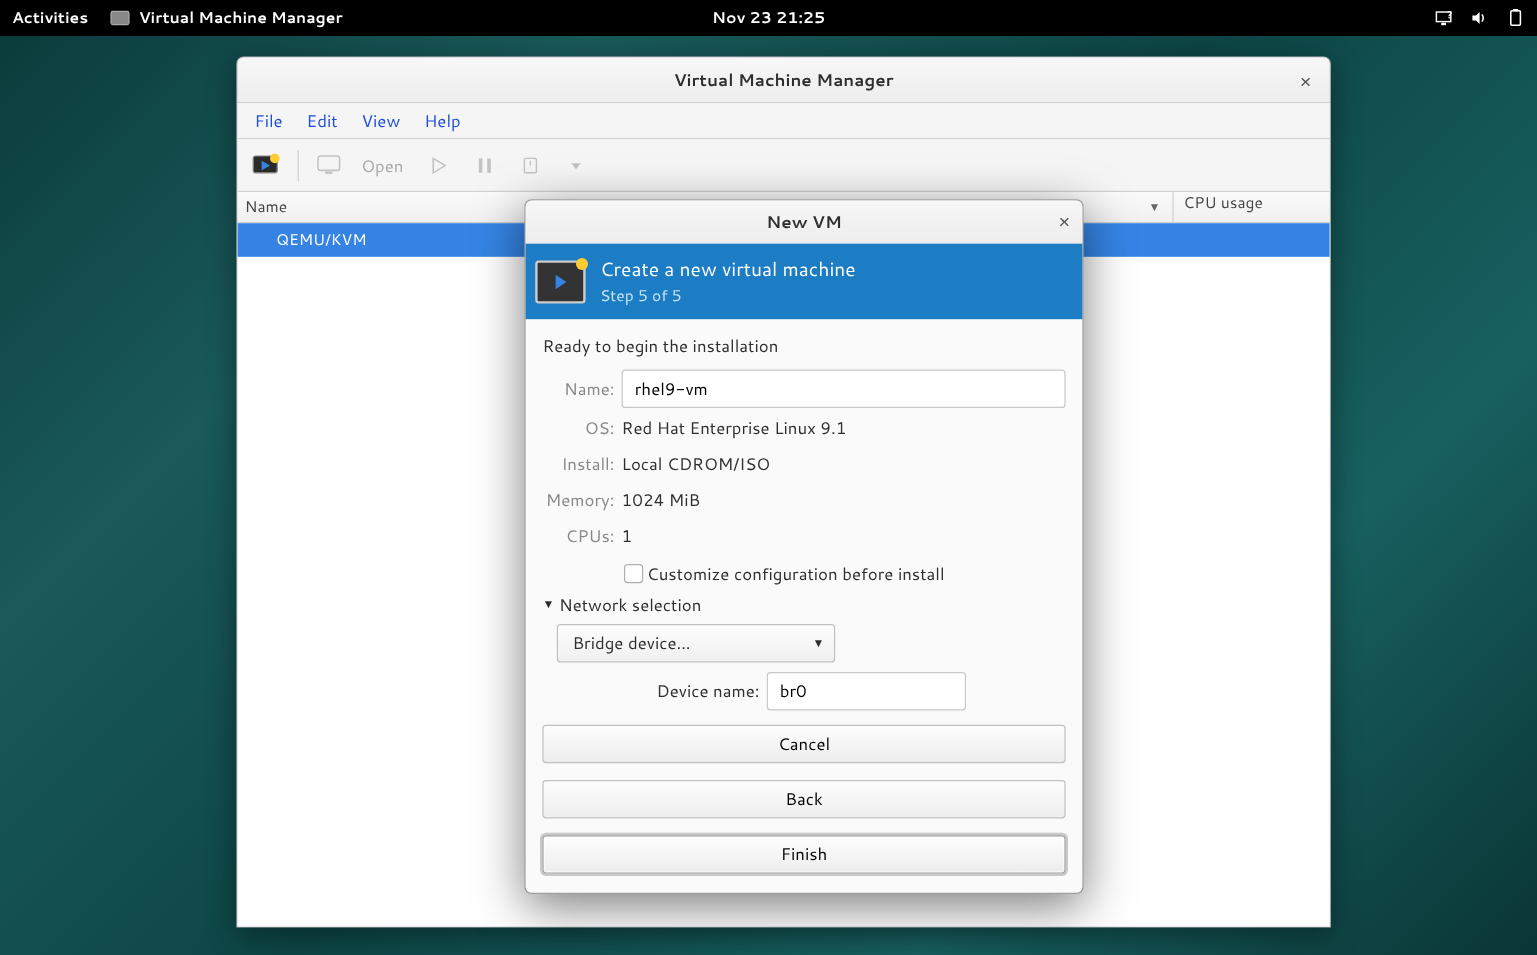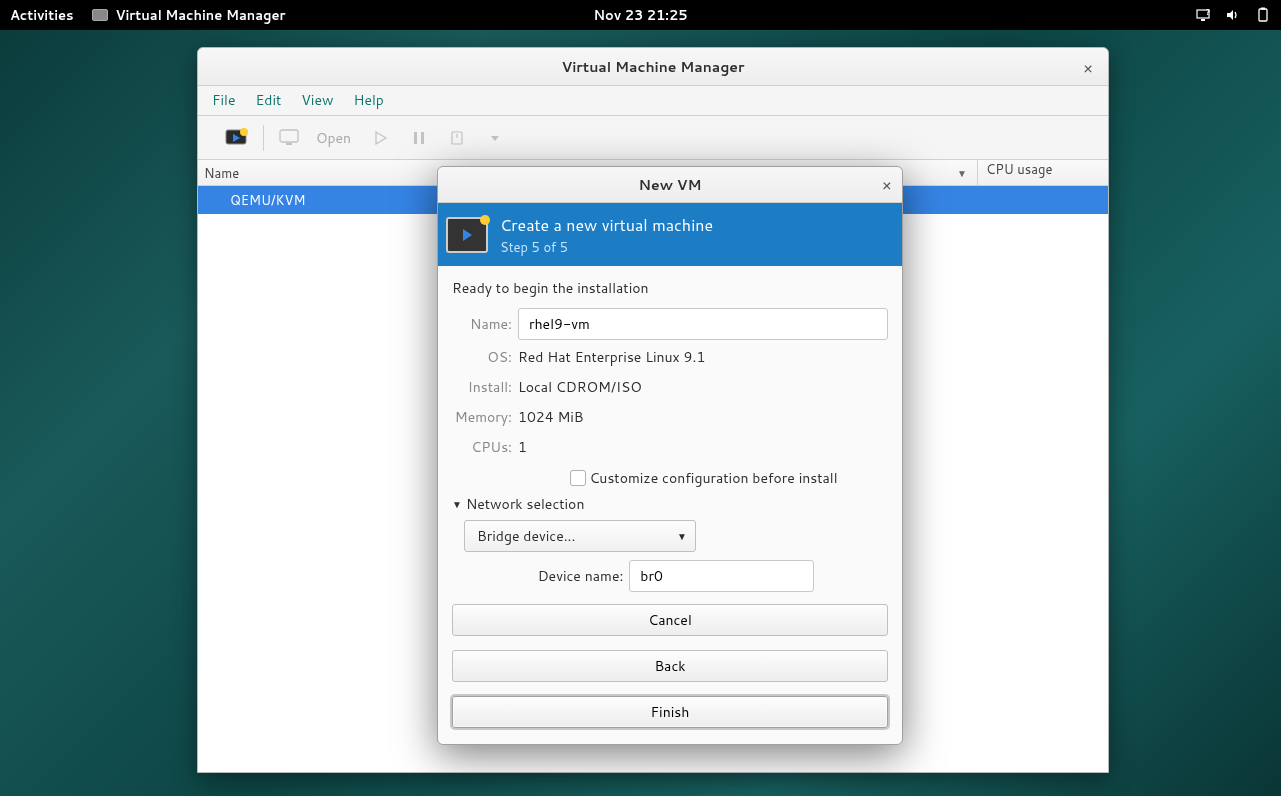--- a/index.html
+++ b/index.html
@@ -14,24 +14,24 @@
 .topbar .center { position: absolute; left: 50%; transform: translateX(-50%); }
 .topbar .right { margin-left: auto; display: flex; align-items: center; gap: 14px; }
 .topbar .icon { width: 16px; height: 16px; display: flex; align-items: center; justify-content: center; }
 
 
 .window { position: absolute; left: 197px; top: 47px; width: 912px; height: 726px; background: #fafafa; border: 1px solid #b8b8b8; border-radius: 6px 6px 0 0; box-shadow: 0 6px 24px rgba(0,0,0,0.4); display: flex; flex-direction: column; }
 .titlebar { height: 38px; background: linear-gradient(#f7f7f7, #ededed); border-bottom: 1px solid #cfcfcf; display: flex; align-items: center; justify-content: center; position: relative; border-radius: 6px 6px 0 0; }
 .titlebar .title { font-weight: 600; font-size: 14px; color: #2e2e2e; }
 .titlebar .close { position: absolute; right: 10px; top: 8px; width: 20px; height: 20px; font-size: 16px; color: #555; cursor: pointer; text-align: center; }
 
-.menubar { height: 30px; background: #f5f5f5; border-bottom: 1px solid #d0d0d0; display: flex; align-items: flex-start; padding: 0 4px; font-size: 14px; color: #0f766e; }
+.menubar { height: 30px; background: #f5f5f5; border-bottom: 1px solid #d0d0d0; display: flex; align-items: center; padding: 0 4px; font-size: 14px; color: #1d4ed8; }
 .menubar .menu-item { padding: 4px 10px; cursor: pointer; }
 
-.toolbar { height: 44px; background: #f5f5f5; border-bottom: 1px solid #d0d0d0; display: flex; align-items: center; padding: 0 23px; gap: 6px; }
+.toolbar { height: 44px; background: #f5f5f5; border-bottom: 1px solid #d0d0d0; display: flex; align-items: center; padding: 0 8px; gap: 6px; }
 .toolbar .tbbtn { width: 32px; height: 30px; border: 1px solid transparent; border-radius: 3px; display: flex; align-items: center; justify-content: center; }
 .toolbar .sep { width: 1px; height: 26px; background: #d0d0d0; margin: 0 4px; }
 .toolbar .open-label { color: #a8a8a8; font-size: 14px; margin-left: 4px; }
 
 .col-headers { height: 26px; background: linear-gradient(#fafafa,#f0f0f0); border-bottom: 1px solid #d0d0d0; display: flex; font-size: 13px; color: #444; }
 .col-headers .col-name { flex: 1; padding-left: 6px; display: flex; align-items: center; justify-content: space-between; padding-right: 10px; border-right: 1px solid #d0d0d0;}
 .col-headers .col-cpu { width: 130px; padding-left: 8px; }
 .col-headers .sort-arrow { font-size: 10px; color: #666; }
 
 .vm-list { flex: 1; background: #fff; }
@@ -52,32 +52,32 @@
 
 .dlg-body { padding: 12px 14px 14px 14px; font-size: 14px; color: #2e2e2e; }
 .ready { margin-bottom: 10px; }
 
 .frow { display: flex; align-items: center; margin: 4px 0; min-height: 26px; }
 .flabel { width: 66px; text-align: right; color: #888; padding-right: 6px; font-size: 14px; white-space: nowrap;}
 .fval { flex: 1; }
 input.txt { height: 32px; border: 1px solid #c8c8c8; border-radius: 3px; padding: 0 10px; font-size: 14px; background: #fff; width: 100%; }
 .storage-path { color: #888; font-size: 13px; margin-left: 4px;}
 
-.chk-row { display: flex; align-items: center; margin: 8px 0 6px 68px; gap: 3px; justify-content: center; }
+.chk-row { display: flex; align-items: center; margin: 8px 0 6px 68px; gap: 3px; }
 .chk { width: 16px; height: 16px; border: 1px solid #b0b0b0; border-radius: 3px; background: #fff; }
 
 .expander { display: flex; align-items: center; gap: 4px; margin-top: 6px; cursor: pointer; font-size: 14px;}
 .expander .arrow { font-size: 10px; }
 
 .combo { width: 232px; height: 32px; border: 1px solid #c0c0c0; border-radius: 3px; background: linear-gradient(#fdfdfd,#f0f0f0); display: flex; align-items: center; justify-content: space-between; padding: 0 8px 0 12px; margin: 6px 0 8px 12px; font-size: 14px;}
 .combo .caret { font-size: 10px; }
 
 .dev-row { display: flex; align-items: center; gap: 6px; margin-left: 12px; margin-bottom: 8px; justify-content: center;}
 .dev-row .dlabel { font-size: 14px; }
-.dev-row input { width: 185px; }
+.dev-row input { width: 166px; }
 
 .dlg-buttons { display: flex; justify-content: flex-end; gap: 14px; padding: 4px 0 2px 0; flex-direction: column; }
 .btn { min-width: 78px; height: 32px; border: 1px solid #c0c0c0; border-radius: 3px; background: linear-gradient(#fdfdfd,#ededed); font-size: 14px; cursor: pointer; padding: 0 16px;}
 .btn.primary { border: 1px solid #a0a0a0; box-shadow: inset 0 0 0 1px rgba(255,255,255,0.6), 0 0 0 2px #c8c8c8; }
 
 svg { display: block; }
 </style>
 </head>
 <body>
 

